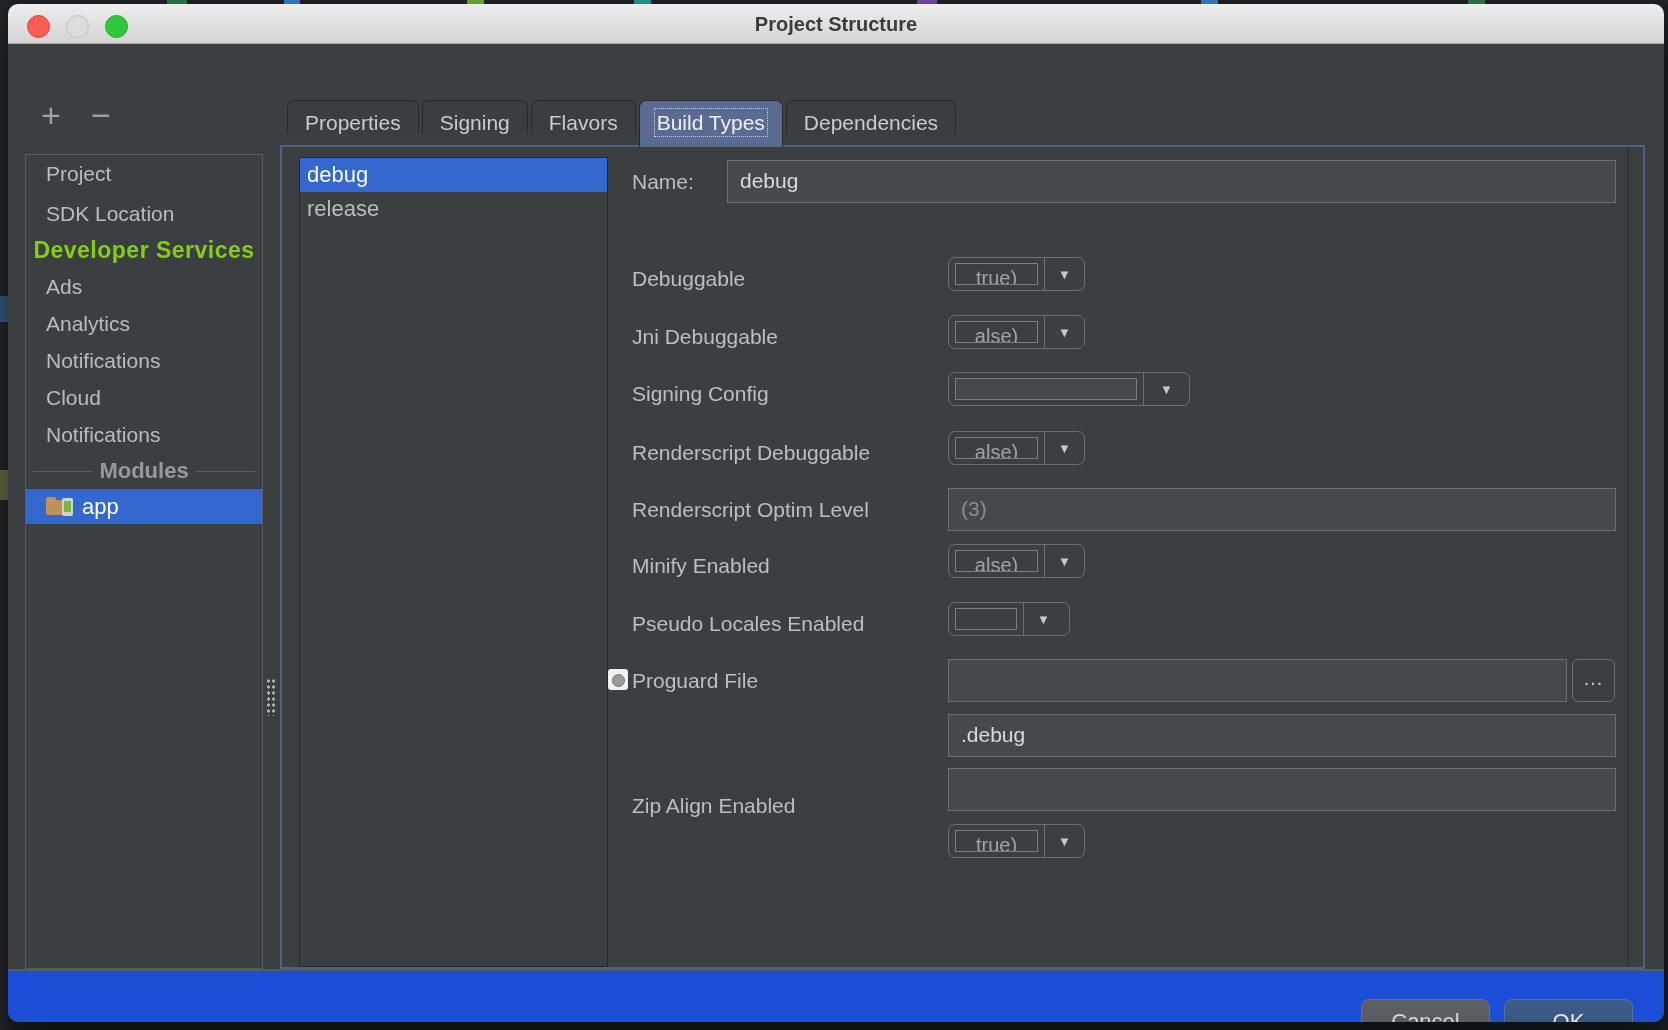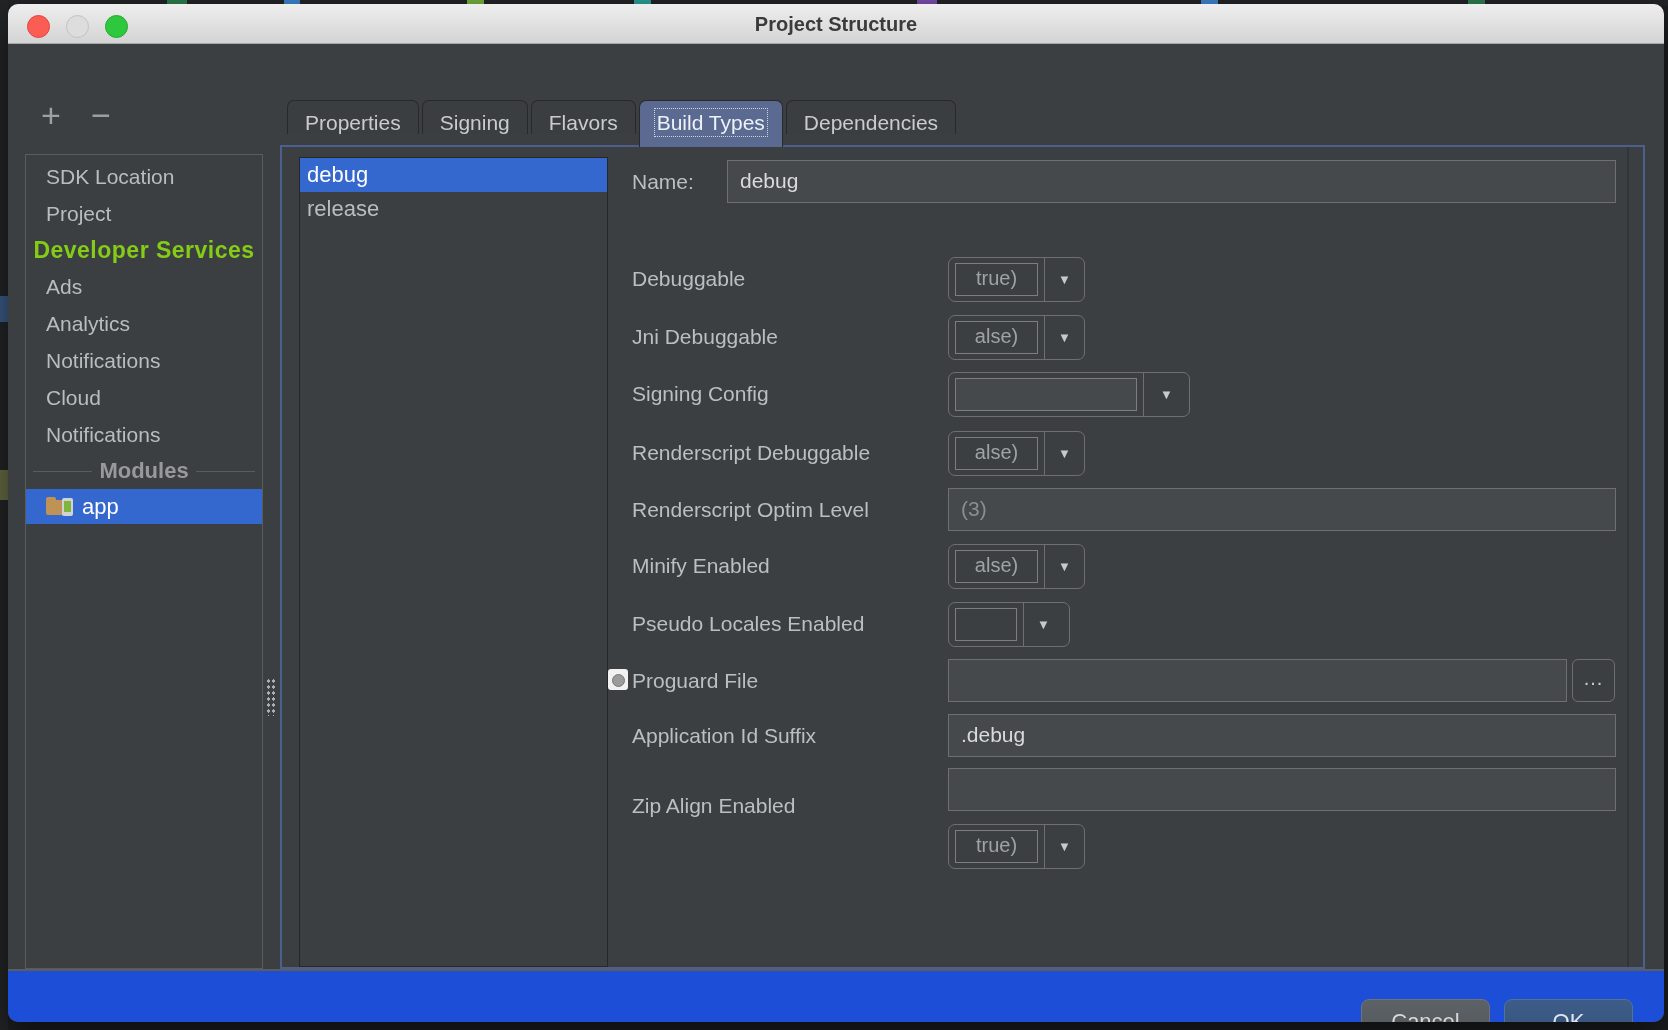--- a/index.html
+++ b/index.html
@@ -76,21 +76,21 @@
     border:1.5px solid #272727; background:#3c3f41; }
   .bt-row { height:34px; line-height:34px; font-size:22px; padding-left:7px; color:#b9bdbf; }
   .bt-row.selected { background:#3468cf; color:#ffffff; }
 
   
   .flabel { position:absolute; left:624px; height:43px; line-height:43px; font-size:21px; color:#bcbfc1;
     white-space:nowrap; }
   .tfield { position:absolute; height:43px; line-height:40px; background:#46494b;
     border:1.5px solid #6f6f6f; color:#d9dadb; font-size:21px; padding:0 12px; white-space:nowrap; overflow:hidden; }
   .tfield.muted { color:#8b8e90; }
-  .combo { position:absolute; height:45px; width:137px; border:1.5px solid #6f6f6f; border-radius:7px;
+  .combo { position:absolute; height:34px; width:137px; border:1.5px solid #6f6f6f; border-radius:7px;
     display:flex; align-items:stretch; }
   .combo-text { flex:1; margin:5px 0 5px 6px; border:1.5px solid #7d7d7d; color:#a0a3a5;
     font-size:20px; line-height:28px; text-align:center; white-space:nowrap; overflow:hidden; }
   .combo-arrow { flex:0 0 40px; margin-left:6px; border-left:1.5px solid #6f6f6f;
     display:flex; align-items:center; justify-content:center; color:#c7cacc; font-size:13px; }
   .combo.wide { width:242px; } .combo.wide .combo-arrow { flex:0 0 46px; }
   .combo.narrow { width:122px; } .combo.narrow .combo-text { flex:0 0 62px; }
   .browse-btn { position:absolute; left:1564px; width:43px; height:43px; border:1.5px solid #6f6f6f;
     border-radius:6px; color:#c9cccd; font-size:20px; text-align:center; line-height:36px; letter-spacing:1px; }
 
@@ -125,22 +125,22 @@
     <span class="tl green"></span>
     <div class="title">Project Structure</div>
   </div>
 
   <div class="body">
 
     <div class="side-add">+</div>
     <div class="side-remove">−</div>
 
     <div class="side-panel">
+      <div class="side-item">Project</div>
       <div class="side-item first">SDK Location</div>
-      <div class="side-item">Project</div>
       <div class="side-header-long">Developer Services</div>
       <div class="side-item">Ads</div>
       <div class="side-item">Analytics</div>
       <div class="side-item">Notifications</div>
       <div class="side-item">Cloud</div>
       <div class="side-item">Notifications</div>
       <div class="side-header">
         <span>Modules</span>
       </div>
       <div class="side-sel">
@@ -213,21 +213,20 @@
     <div class="combo narrow" style="left:940px; top:558px;">
       <div class="combo-text"></div>
       <div class="combo-arrow">▼</div>
     </div>
 
     <div class="cursor-artifact"></div>
     <div class="flabel" style="top:615px;">Proguard File</div>
     <div class="tfield" style="left:940px; top:615px; width:619px;"></div>
     <div class="browse-btn" style="top:615px;">...</div>
 
-    <div class="flabel" style="top:670px;">Application Id Suffix</div>
     <div class="tfield" style="left:940px; top:670px; width:668px;">.debug</div>
 
     <div class="tfield" style="left:940px; top:724px; width:668px;"></div>
 
     <div class="flabel" style="top:740px;">Zip Align Enabled</div>
     <div class="combo" style="left:940px; top:780px;">
       <div class="combo-text">true)</div>
       <div class="combo-arrow">▼</div>
     </div>
 

